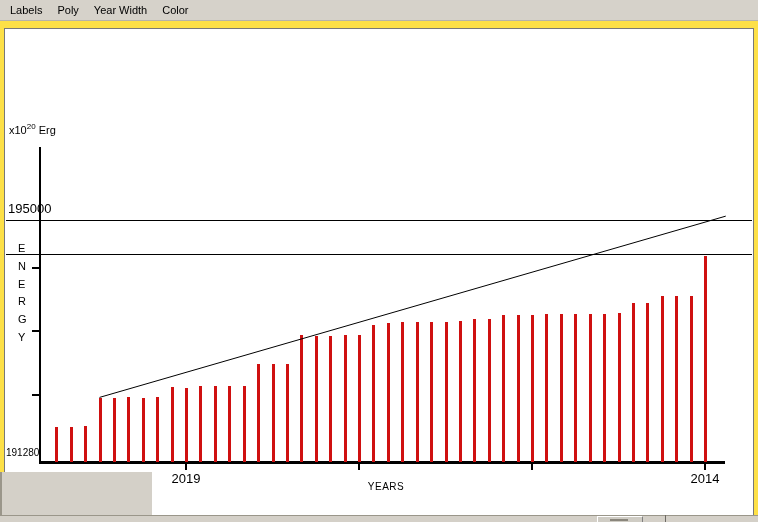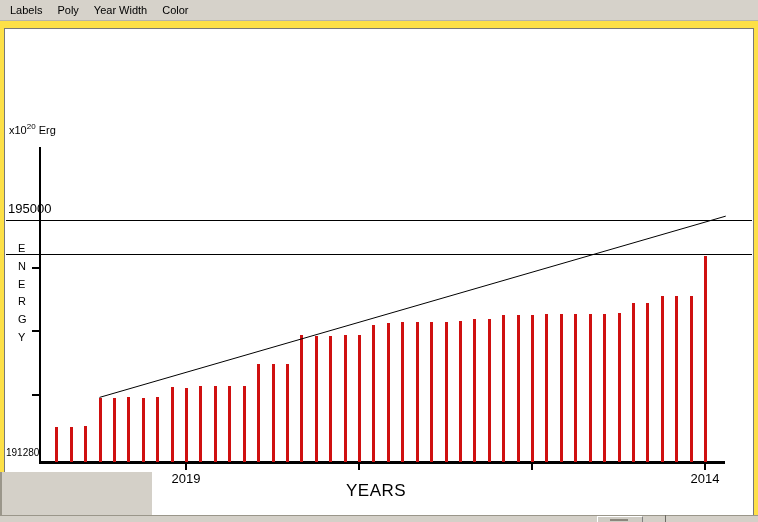--- a/index.html
+++ b/index.html
@@ -23,22 +23,22 @@
   .bar{position:absolute;width:3px;}
   .xlab{position:absolute;width:60px;text-align:center;font-size:13px;color:#000;}
   .vletter{position:absolute;left:18px;font-size:11px;color:#000;line-height:1;}
   #trend-svg{position:absolute;left:0;top:0;width:758px;height:522px;z-index:2;pointer-events:none;}
 
   
   #unit-label{position:absolute;left:9px;top:122px;font-size:11px;color:#000;z-index:3;}
   #unit-label sup{font-size:8px;}
   #ytop-label{position:absolute;left:8px;top:201px;font-size:13px;color:#000;z-index:3;}
   #ybottom-label{position:absolute;left:6px;top:447px;font-size:10px;color:#000;z-index:3;}
-  #years-label{position:absolute;left:346px;top:481px;width:80px;
-               font-size:17px;color:#000;z-index:3;letter-spacing:0.5px;}
+  #years-label{position:absolute;left:346px;top:481px;width:80px;text-align:center;
+               font-size:10px;color:#000;z-index:3;letter-spacing:0.5px;}
   #status-text{position:absolute;left:404px;top:493px;width:312px;text-align:center;
                font-size:14px;font-weight:700;color:#000;z-index:3;}
 
   
   #bottom-left-panel{position:absolute;left:0;top:472px;width:150px;height:50px;
                      background:#d4d0c8;z-index:4;border-left:2px solid #9a968a;}
   #baseboard{position:absolute;left:0;top:515px;width:758px;height:7px;background:#d4d0c8;
              border-top:1px solid #9a968a;z-index:5;}
   #partial-button{position:absolute;left:597px;top:516px;width:44px;height:6px;
                   background:#cfccc4;border-top:1px solid #ffffff;border-left:1px solid #ffffff;

